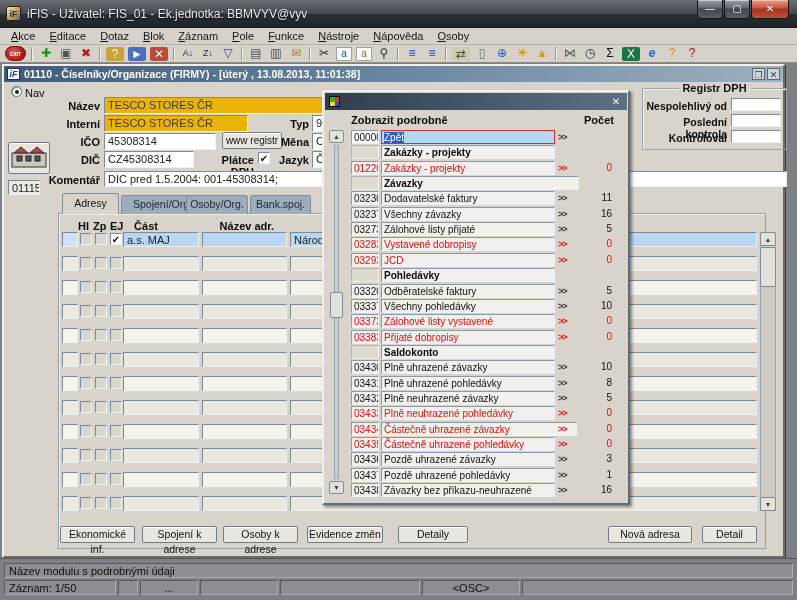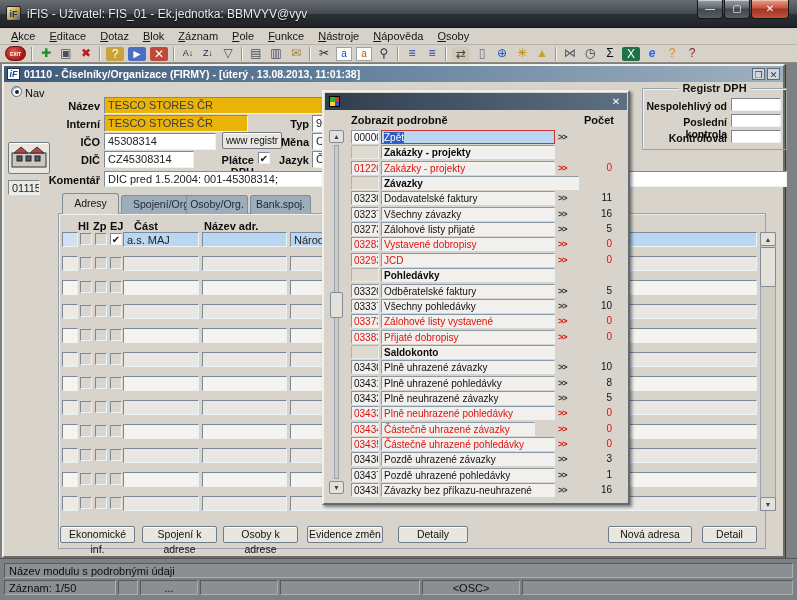--- a/index.html
+++ b/index.html
@@ -205,21 +205,21 @@
       <div class="tab active" style="left: 62px; top: 193px; width: 57px; height: 21px; line-height: 19px;">Adresy</div>
       <div class="tab inactive" style="left: 121px; top: 195px; width: 83px; height: 19px; line-height: 17px;">Spojení/Org.</div>
       <div class="tab inactive" style="left: 186px; top: 195px; width: 62px; height: 19px; line-height: 17px;">Osoby/Org.</div>
       <div class="tab inactive" style="left: 250px; top: 195px; width: 61px; height: 19px; line-height: 17px;">Bank.spoj.</div>
     </div>
 
   <div class="lbl" style="left:78px;top:220px;width:14px;text-align:left;">Hl</div>
   <div class="lbl" style="left:93px;top:220px;width:16px;text-align:left;">Zp</div>
   <div class="lbl" style="left:110px;top:220px;width:16px;text-align:left;">EJ</div>
   <div class="lbl" style="left:126px;top:220px;width:40px;text-align:center;">Část</div>
-  <div class="lbl" style="left:204px;top:220px;width:70px;text-align:left;">Název adr.</div>
+  <div class="lbl" style="left:204px;top:220px;width:70px;text-align:right;">Název adr.</div>
   <div class="lbl" style="left:292px;top:220px;width:50px;text-align:center;margin-left:24px;">Ulice</div>
 
   <div id="table-rows">
       <div class="rowsel" style="left: 62px; top: 232px; background: rgb(207, 226, 244);"></div>
       <div class="cb" style="left: 80px; top: 233px;"></div>
       <div class="cb" style="left: 95px; top: 233px;"></div>
       <div class="cb on" style="left: 110px; top: 233px;">✔</div>
       <div class="fld" style="left: 123px; top: 232px; width: 76px; height: 15px; background: rgb(185, 215, 242);">a.s. MAJ</div>
       <div class="fld" style="left: 202px; top: 232px; width: 85px; height: 15px; background: rgb(185, 215, 242);"></div>
       <div class="fld" style="left: 290px; top: 232px; width: 467px; height: 15px; background: rgb(185, 215, 242);">Národní</div>
@@ -395,21 +395,21 @@
         <div class="drow-cnt" style="left: 258px; top: 283.6px; width: 32px; text-align: right; background: transparent; border: none;">8</div>
         <div class="drow-code" style="left: 27px; top: 298.95px; width: 28px;">03432</div>
         <div class="drow-name" style="left: 57px; top: 298.95px; width: 174px;">Plně neuhrazené závazky</div>
         <div class="drow-arrow" style="left: 234px; top: 300.95px;">&gt;&gt;</div>
         <div class="drow-cnt" style="left: 258px; top: 298.95px; width: 32px; text-align: right; background: transparent; border: none;">5</div>
         <div class="drow-code red" style="left: 27px; top: 314.3px; width: 28px;">03433</div>
         <div class="drow-name red" style="left: 57px; top: 314.3px; width: 174px;">Plně neuhrazené pohledávky</div>
         <div class="drow-arrow red" style="left: 234px; top: 316.3px;">&gt;&gt;</div>
         <div class="drow-cnt red" style="left: 258px; top: 314.3px; width: 32px; text-align: right; background: transparent; border: none;">0</div>
         <div class="drow-code red" style="left: 27px; top: 329.65px; width: 28px;">03434</div>
-        <div class="drow-name red" style="left: 57px; top: 329.65px; width: 154px;">Částečně uhrazené závazky</div>
+        <div class="drow-name red" style="left: 57px; top: 329.65px; width: 196px;">Částečně uhrazené závazky</div>
         <div class="drow-arrow red" style="left: 234px; top: 331.65px;">&gt;&gt;</div>
         <div class="drow-cnt red" style="left: 258px; top: 329.65px; width: 32px; text-align: right; background: transparent; border: none;">0</div>
         <div class="drow-code red" style="left: 27px; top: 345px; width: 28px;">03435</div>
         <div class="drow-name red" style="left: 57px; top: 345px; width: 174px;">Částečně uhrazené pohledávky</div>
         <div class="drow-arrow red" style="left: 234px; top: 347px;">&gt;&gt;</div>
         <div class="drow-cnt red" style="left: 258px; top: 345px; width: 32px; text-align: right; background: transparent; border: none;">0</div>
         <div class="drow-code" style="left: 27px; top: 360.35px; width: 28px;">03436</div>
         <div class="drow-name" style="left: 57px; top: 360.35px; width: 174px;">Pozdě uhrazené závazky</div>
         <div class="drow-arrow" style="left: 234px; top: 362.35px;">&gt;&gt;</div>
         <div class="drow-cnt" style="left: 258px; top: 360.35px; width: 32px; text-align: right; background: transparent; border: none;">3</div>

